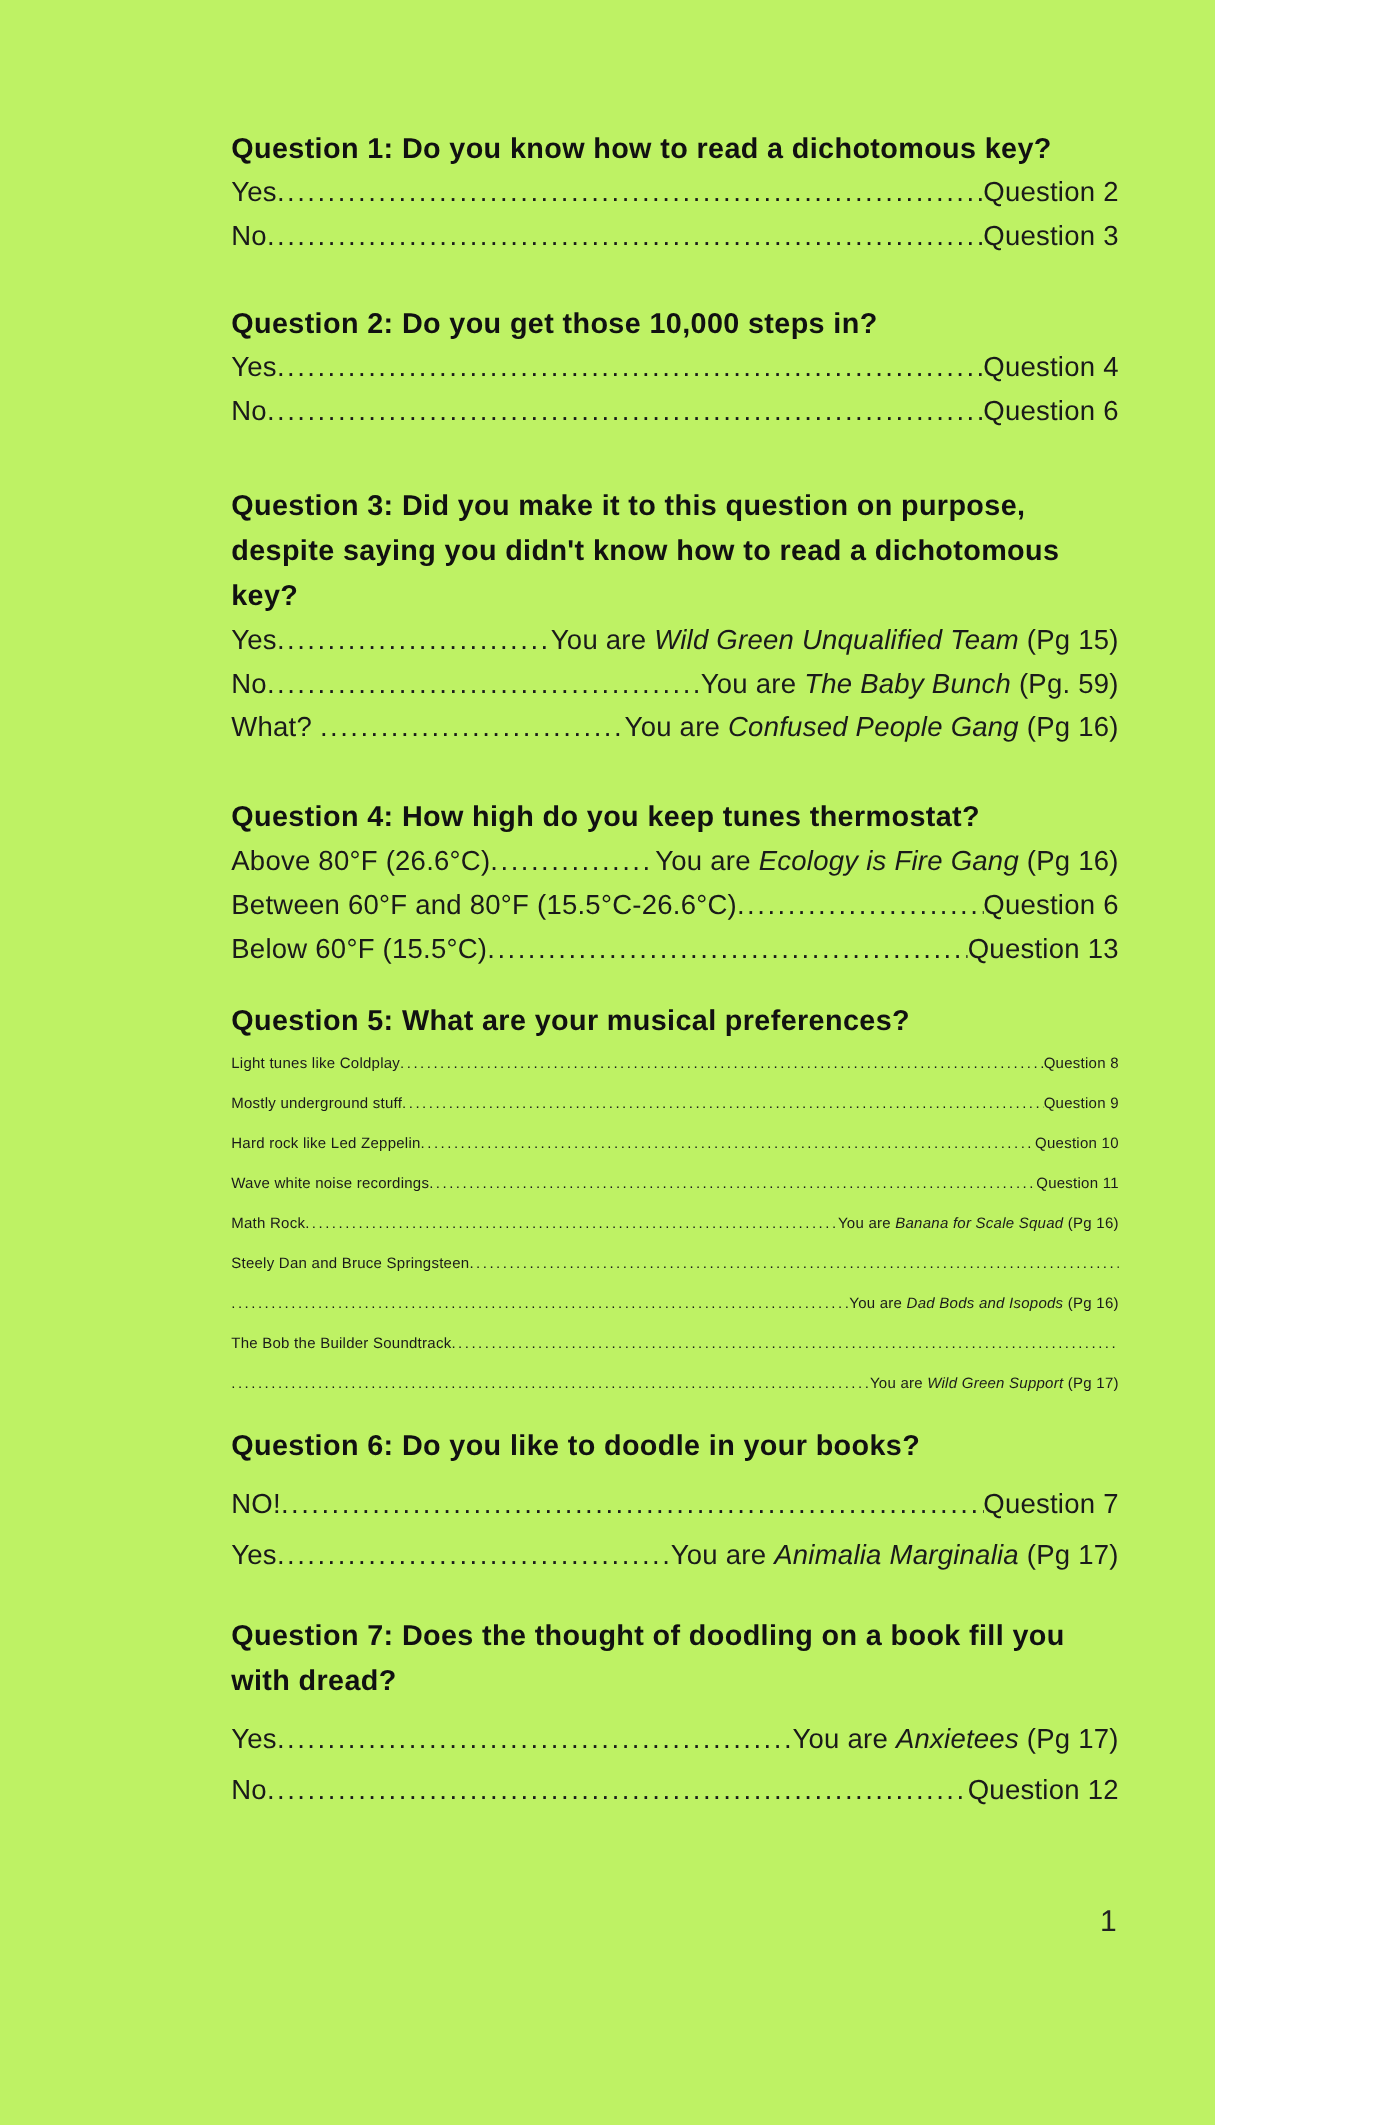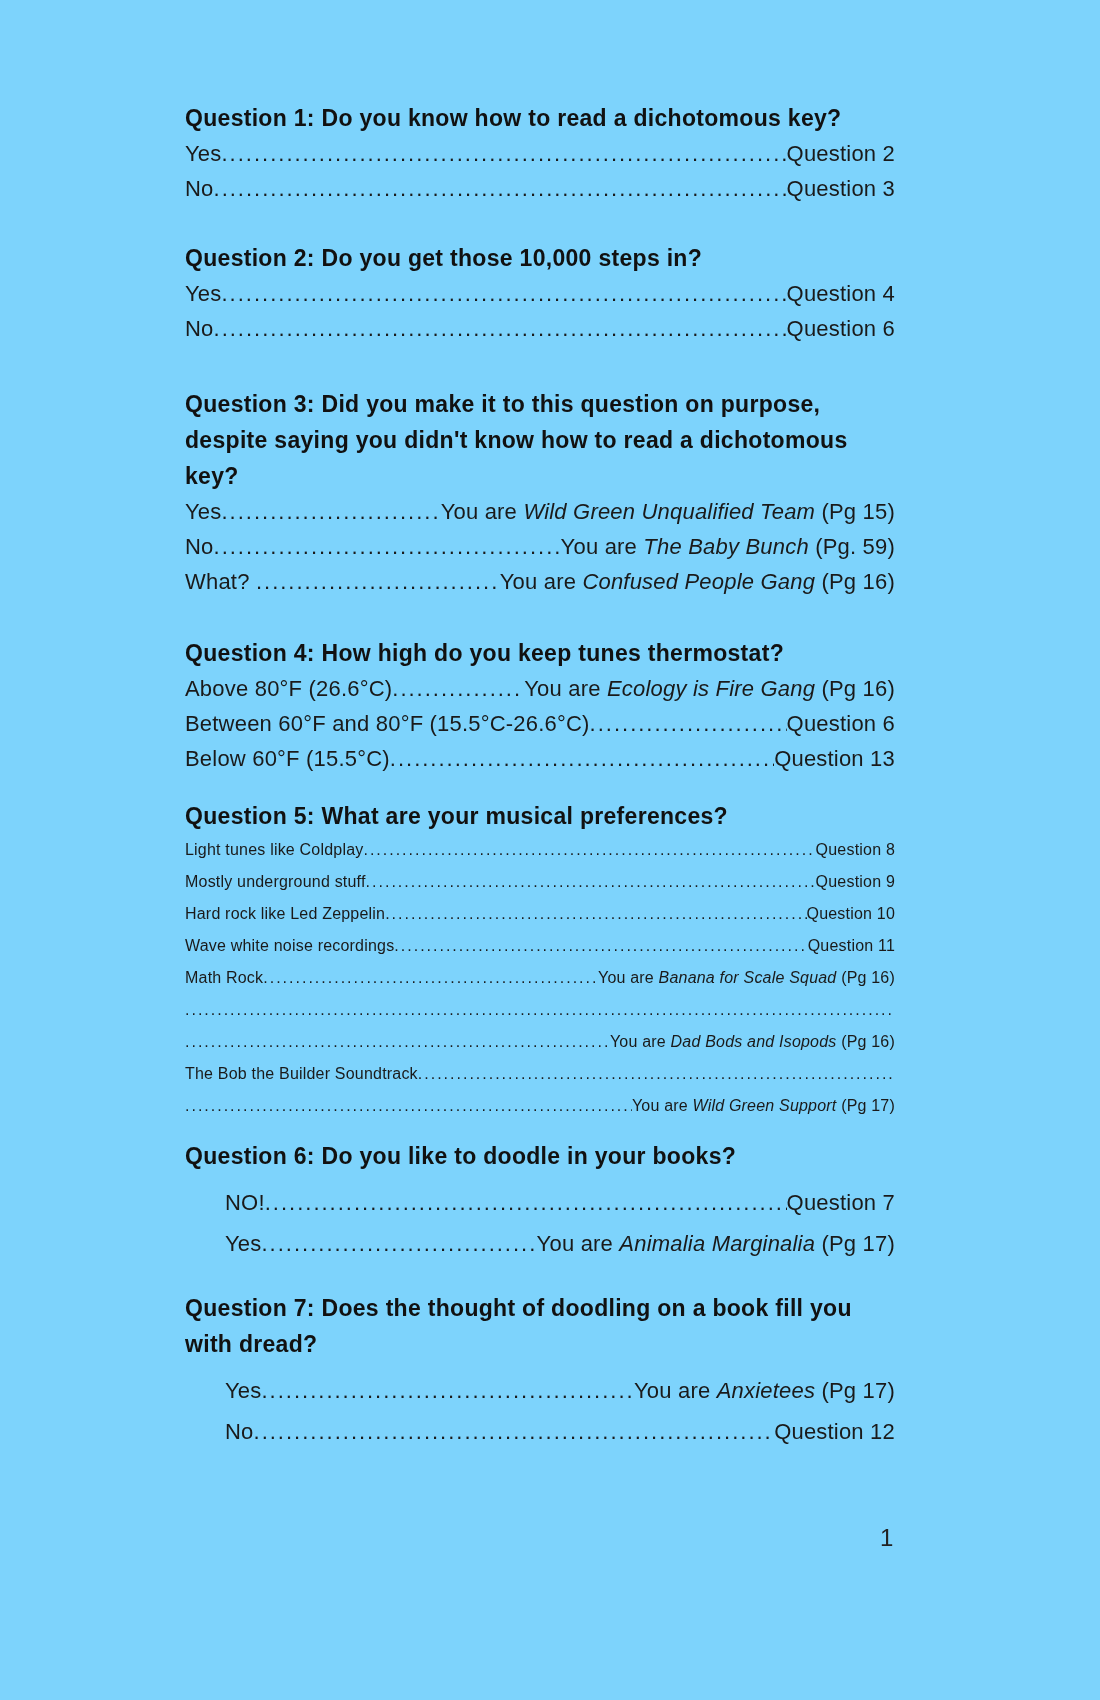--- a/index.html
+++ b/index.html
@@ -2,23 +2,23 @@
 <html><head>
 <meta charset="utf-8">
 <style>
   html, body {
     margin: 0;
     padding: 0;
     background: #ffffff;
   }
   .page {
     position: relative;
-    width: 1100px;
+    width: 972px;
     height: 1700px;
-    background: #7dd3fc;
+    background: #bef264;
     overflow: hidden;
     font-family: "Liberation Sans", sans-serif;
     color: #1a1a1a;
     letter-spacing: 0.2px;
   }
   .content {
     position: absolute;
     left: 185px;
     top: 100px;
     width: 710px;
@@ -34,29 +34,28 @@
   .rows { }
   .row {
     display: flex;
     align-items: center;
     font-size: 22px;
     line-height: 35px;
     font-weight: 400;
     color: #1a1a1a;
   }
   .sec.compact .row {
-    font-size: 16px;
+    font-size: 12px;
     line-height: 32px;
   }
   .sec.loose .row {
     line-height: 41px;
   }
   .sec.loose .rows {
     margin-top: 8px;
-    margin-left: 40px;
   }
   .left {
     white-space: pre;
     flex: 0 0 auto;
   }
   .right {
     flex: 0 0 auto;
     white-space: nowrap;
   }
   .right span { white-space: pre; }
@@ -178,20 +177,21 @@
             <span class="left">Wave white noise recordings</span>
             <span class="leader"></span>
             <span class="right"><span>Question 11</span></span>
           </div>
           <div class="row">
             <span class="left">Math Rock</span>
             <span class="leader"></span>
             <span class="right"><span>You are </span><span class="it">Banana for Scale Squad</span><span> (Pg 16)</span></span>
           </div>
           <div class="row">
+            <span class="left">Steely Dan and Bruce Springsteen</span>
             <span class="leader"></span>
           </div>
           <div class="row">
             <span class="leader"></span>
             <span class="right"><span>You are </span><span class="it">Dad Bods and Isopods</span><span> (Pg 16)</span></span>
           </div>
           <div class="row">
             <span class="left">The Bob the Builder Soundtrack</span>
             <span class="leader"></span>
           </div>

